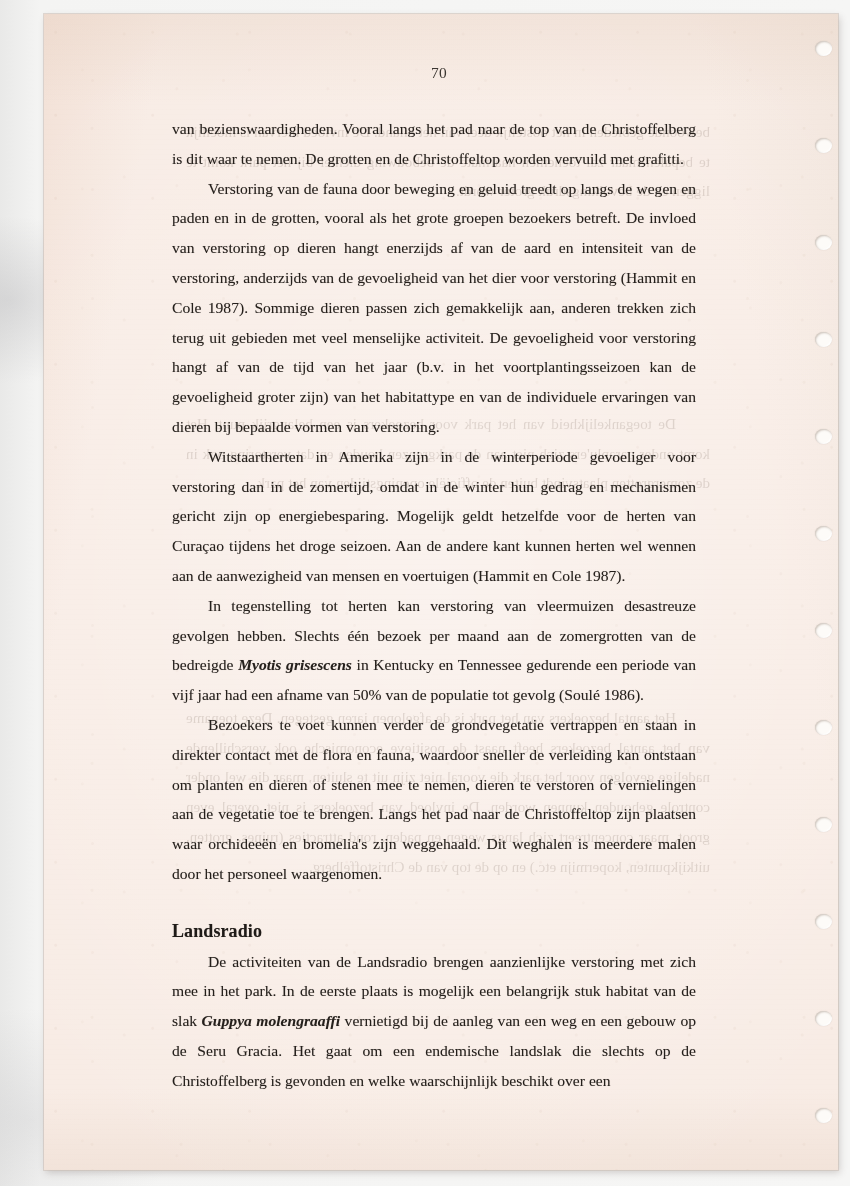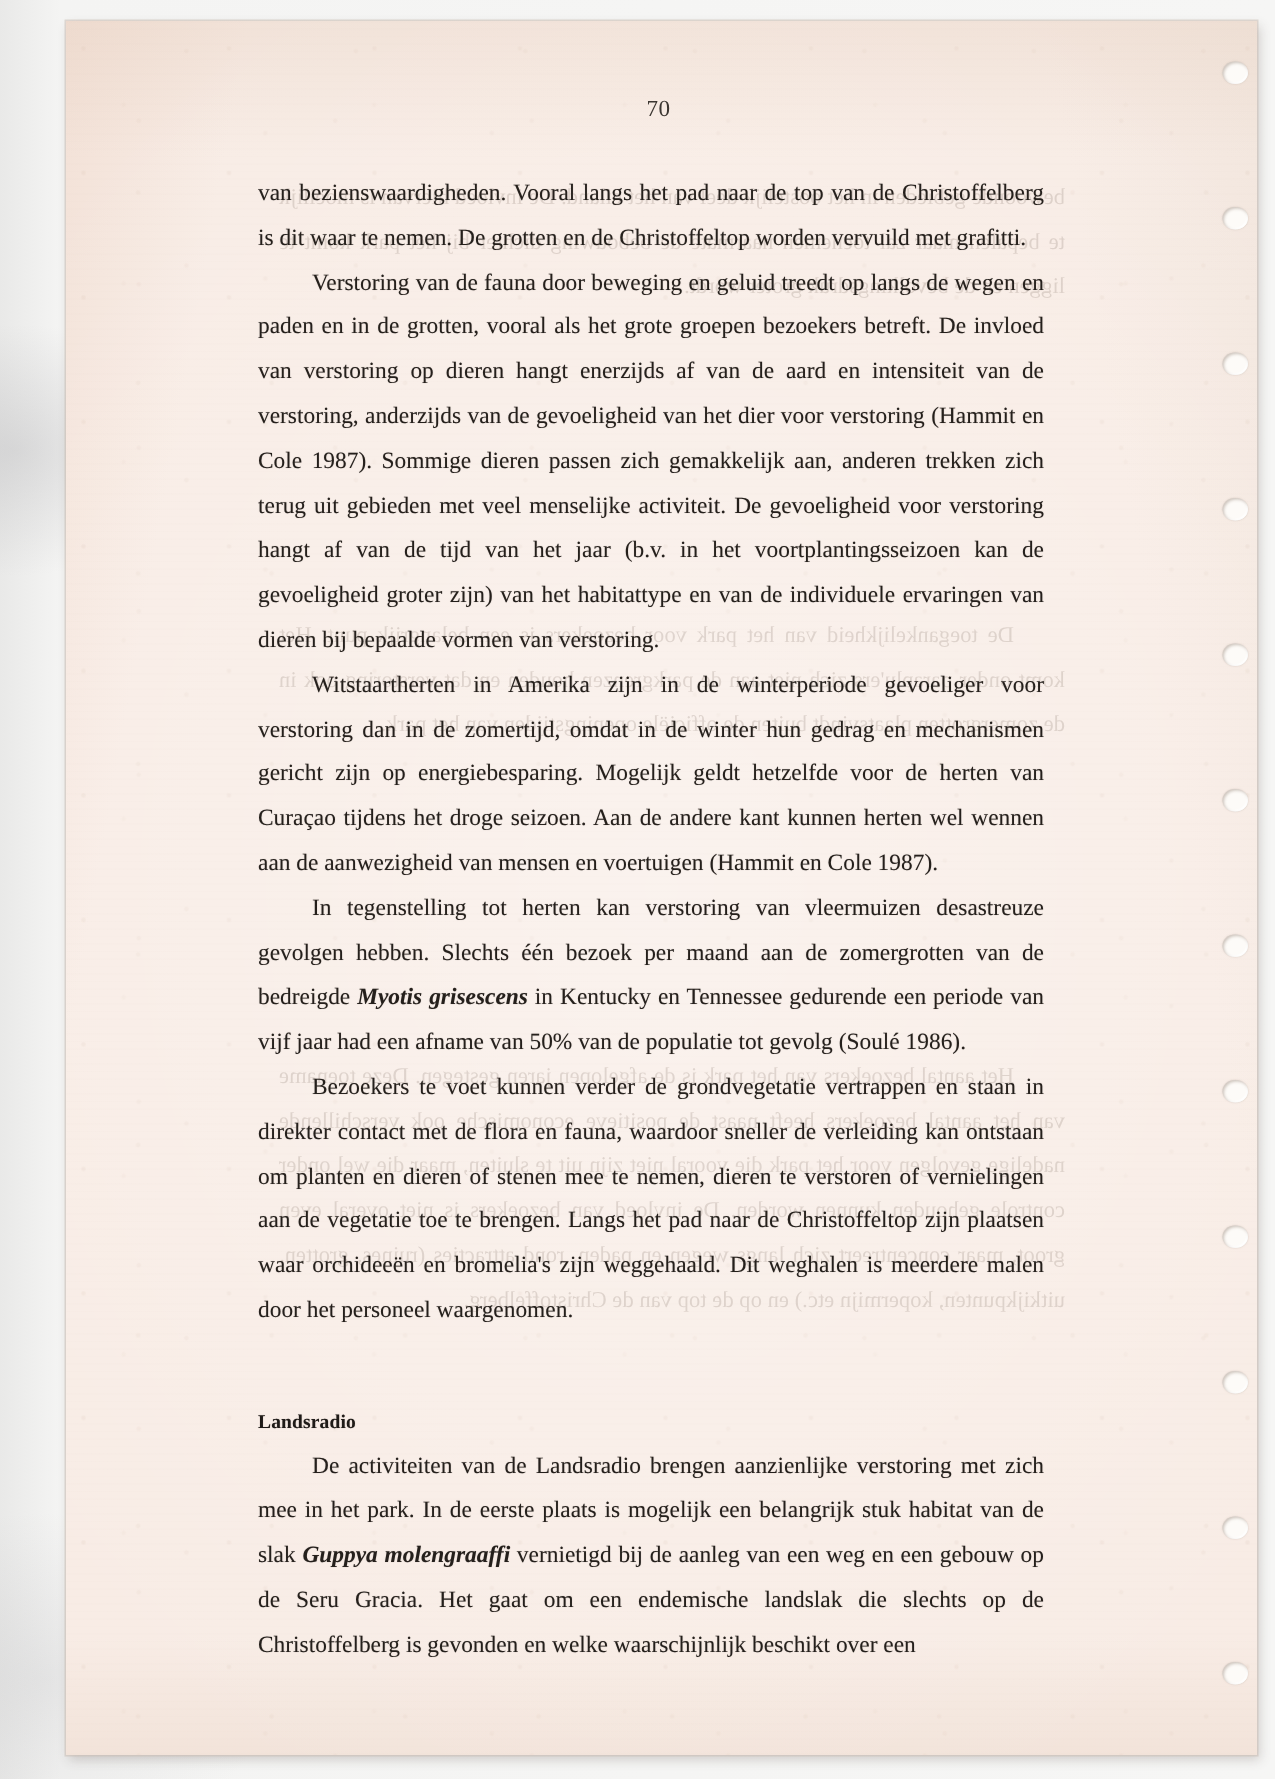--- a/index.html
+++ b/index.html
@@ -156,22 +156,22 @@
     text-shadow: 0 0 .7px rgba(36,31,27,.30);
   }
   #body-col p {
     margin: 0;
     text-indent: 36px;
   }
   #body-col p.noindent { text-indent: 0; }
   #body-col .sp { font-style: italic; font-weight: bold; }
 
   h2.section-head {
-    margin: 44px 0 0 0;
-    font-size: 13px;
+    margin: 28px 0 0 0;
+    font-size: 18px;
     font-weight: bold;
     line-height: 29.8px;
     text-indent: 0;
     text-align: left;
     color: #1e1a17;
     letter-spacing: .1px;
   }
 
   
   #page-sheet { filter: saturate(1.02); }

